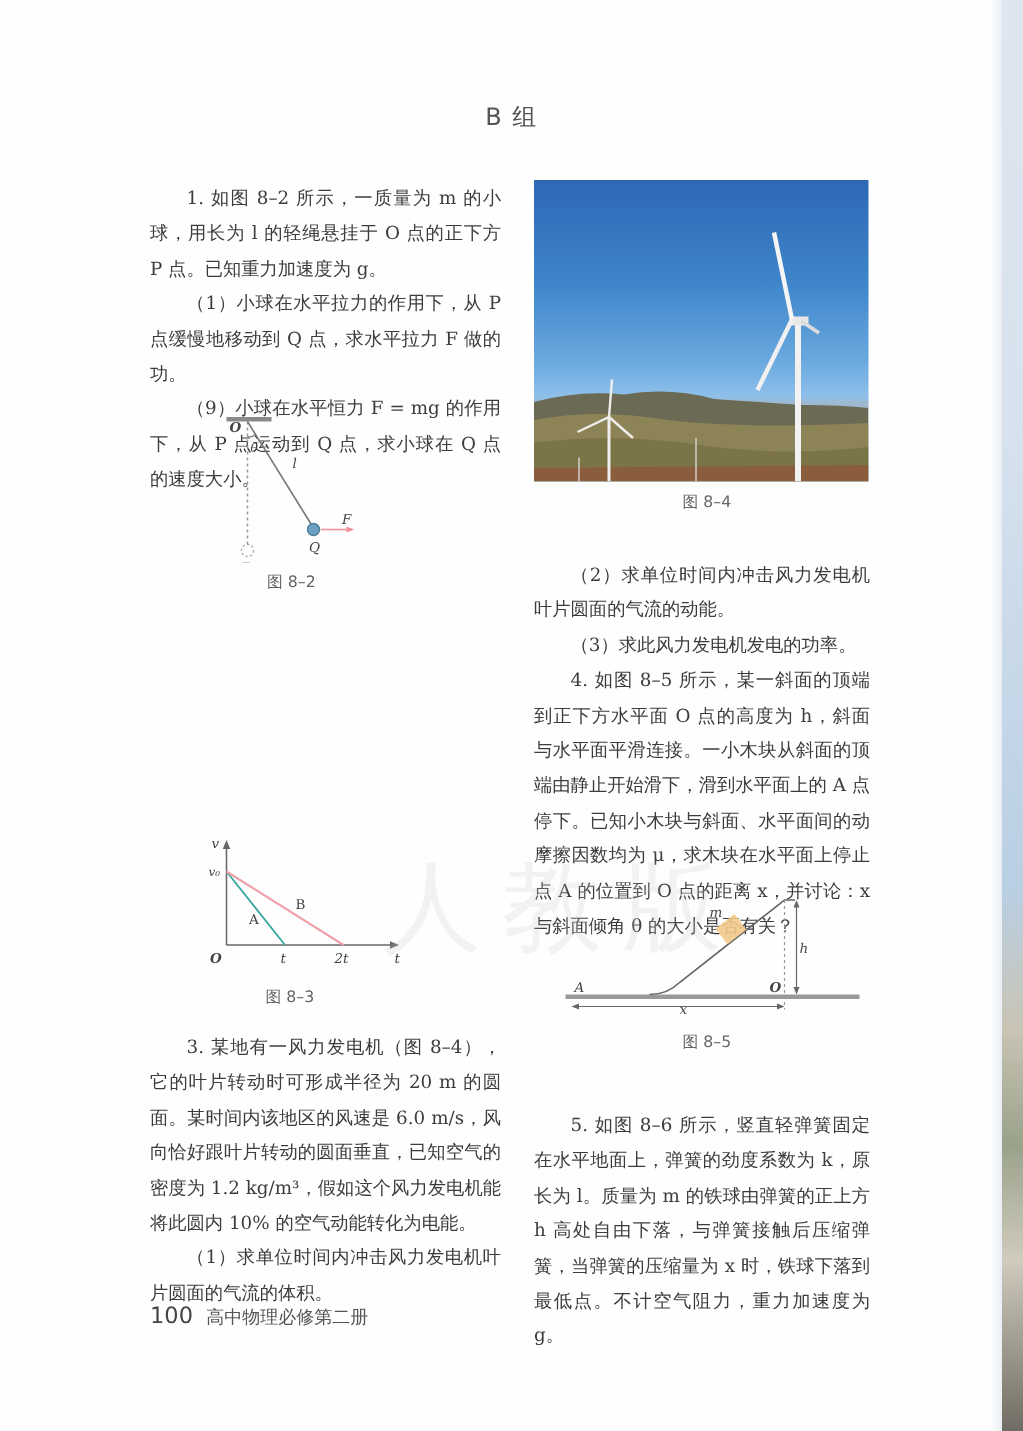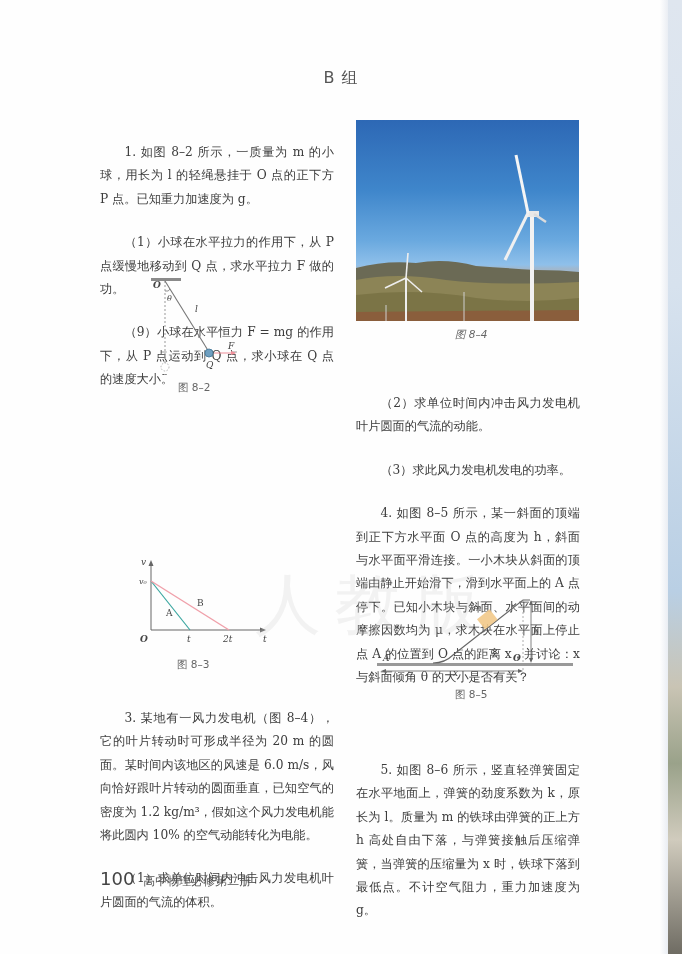--- a/index.html
+++ b/index.html
@@ -8,30 +8,30 @@
   .page { position: absolute; left: 0; top: 0; width: 668px; height: 954px; background: #fefefe; }
   .edge-strip { position: absolute; left: 668px; top: 0; width: 14px; height: 954px;
     background: linear-gradient(to bottom, #dfe6ef 0%, #d7e2ee 30%, #b9cfe4 62%, #c9c4b4 72%, #9aa28a 80%, #d0cbbd 88%, #6f6c63 100%); }
   .edge-shadow { position: absolute; left: 660px; top: 0; width: 8px; height: 954px;
     background: linear-gradient(to right, rgba(255,255,255,0), rgba(220,226,236,0.6)); }
   .section-title { position: absolute; left: 0; width: 682px; top: 68px; text-align: center;
     font-family: "DejaVu Sans", "Liberation Sans", sans-serif; font-size: 16px; color: #555; letter-spacing: 1px; }
   .col { position: absolute; font-size: 12.2px; line-height: 23.4px; color: #3c3c3c; }
   .col-left { left: 100px; top: 121px; width: 234px; }
   .col-right { left: 356px; top: 372px; width: 224px; }
-  .para { text-indent: 2em; text-align: justify; margin-top: 20px; }
+  .para { text-indent: 2em; text-align: justify; }
   .fig-caption { position: absolute; font-size: 10.5px; color: #666; font-family: "DejaVu Sans", sans-serif; }
   .photo { position: absolute; left: 356px; top: 120px; width: 223px; height: 201px; overflow: hidden;
     background: linear-gradient(to bottom, #2d68b5 0%, #3f86cb 35%, #6aa9df 60%, #8fc0ea 72%, #9fb8cf 74%); }
   .photo svg { position: absolute; left: 0; top: 0; }
   .figure { position: absolute; }
   .watermark { position: absolute; left: 255px; top: 560px; font-size: 66px; color: rgba(200,200,200,0.22);
     font-family: "DejaVu Serif", serif; letter-spacing: 14px; pointer-events: none; }
   .footer { position: absolute; left: 100px; top: 868px; font-size: 12px; color: #555; font-family: "DejaVu Sans", sans-serif; }
-  .footer .num { font-size: 18px; margin-right: 5px; color: #444; }
+  .footer .num { font-size: 15px; margin-right: 5px; color: #444; }
 </style>
 </head>
 <body>
 
 <div class="page">
 
   <div class="section-title">B 组</div>
 
   <div class="col col-left">
     <p class="para">1. 如图 8–2 所示，一质量为 m 的小球，用长为 l 的轻绳悬挂于 O 点的正下方 P 点。已知重力加速度为 g。</p>
@@ -97,21 +97,21 @@
       <line x1="172" y1="93" x2="149" y2="140" stroke="#f0f0f0" stroke-width="3"></line>
       <line x1="178" y1="94" x2="190" y2="102" stroke="#dcdcdc" stroke-width="2.5"></line>
       <line x1="50" y1="158" x2="50" y2="201" stroke="#eee" stroke-width="2"></line>
       <line x1="50" y1="158" x2="52" y2="133" stroke="#eee" stroke-width="1.6"></line>
       <line x1="50" y1="158" x2="29" y2="168" stroke="#eee" stroke-width="1.6"></line>
       <line x1="50" y1="158" x2="66" y2="172" stroke="#eee" stroke-width="1.6"></line>
       <line x1="108" y1="172" x2="108" y2="201" stroke="#cfcfcf" stroke-width="1"></line>
       <line x1="30" y1="185" x2="30" y2="201" stroke="#cfcfcf" stroke-width="1"></line>
     </svg>
   </div>
-  <div class="fig-caption" style="left:455px; top:328px;font-style:italic;">图 8–4</div>
+  <div class="fig-caption" style="left:455px; top:328px;">图 8–4</div>
 
   <div class="col col-right">
     <p class="para">（2）求单位时间内冲击风力发电机叶片圆面的气流的动能。</p>
     <p class="para">（3）求此风力发电机发电的功率。</p>
     <p class="para">4. 如图 8–5 所示，某一斜面的顶端到正下方水平面 O 点的高度为 h，斜面与水平面平滑连接。一小木块从斜面的顶端由静止开始滑下，滑到水平面上的 A 点停下。已知小木块与斜面、水平面间的动摩擦因数均为 μ，求木块在水平面上停止点 A 的位置到 O 点的距离 x，并讨论：x 与斜面倾角 θ 的大小是否有关？</p>
   </div>
 
   <div class="figure" style="left:375px; top:598px; width:200px; height:110px;">
     <svg width="200" height="80" viewBox="0 0 200 80">
       <rect x="2" y="65" width="196" height="3" fill="#999"></rect>

